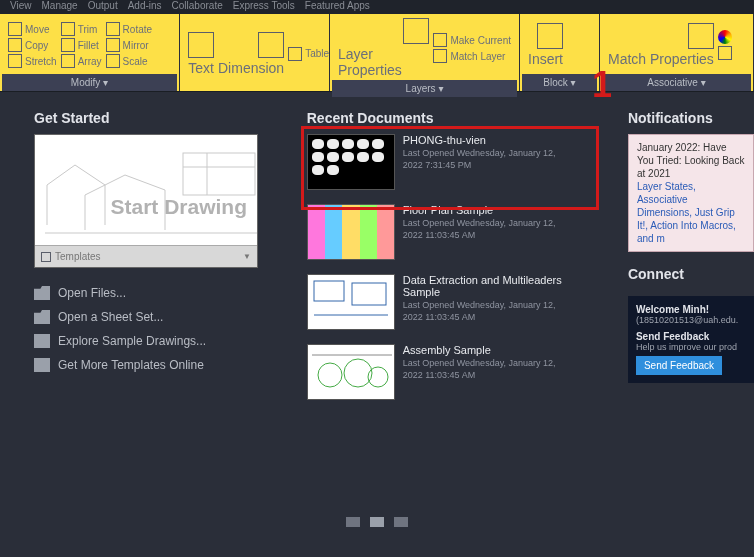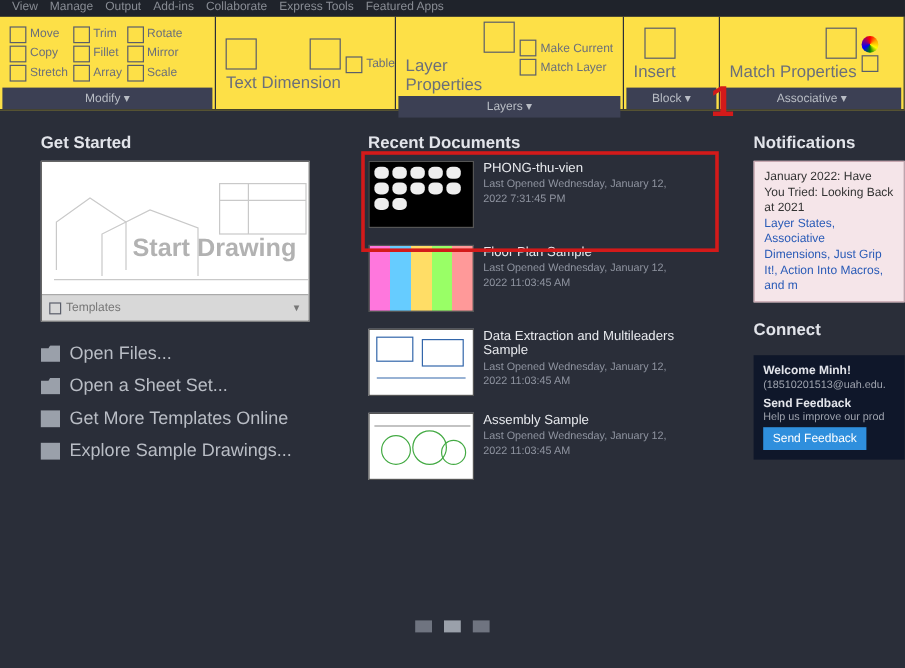--- a/index.html
+++ b/index.html
@@ -134,21 +134,21 @@
   margin-top: 18px;
   display: flex;
   flex-direction: column;
   gap: 10px;
 }
 .link-row {
   display: flex;
   align-items: center;
   gap: 8px;
   color: #b9bdc5;
-  font-size: 15px;
+  font-size: 12px;
 }
 .link-row .f-icon { width: 16px; height: 14px; }
 .folder-icon { background: #9aa0aa; clip-path: polygon(0 20%, 40% 20%, 50% 0, 100% 0, 100% 100%, 0 100%); }
 .doc-icon { background: #9aa0aa; }
 
 .annot-red {
   position: absolute;
   right: -24px;
   top: -46px;
   color: #d31a1a;
@@ -384,25 +384,25 @@
       <div class="link-row">
           <span class="f-icon folder-icon"></span>
           <span>Open Files...</span>
         </div>
       <div class="link-row">
           <span class="f-icon folder-icon"></span>
           <span>Open a Sheet Set...</span>
         </div>
       <div class="link-row">
           <span class="f-icon doc-icon"></span>
-          <span>Get More Templates Online</span>
+          <span>Explore Sample Drawings...</span>
         </div>
       <div class="link-row">
           <span class="f-icon doc-icon"></span>
-          <span>Explore Sample Drawings...</span>
+          <span>Get More Templates Online</span>
         </div>
     </div>
   </div>
 
   <div class="col-mid">
     <div class="annot-red">1</div>
     <div class="section-title">Recent Documents</div>
     <div style="position:relative">
       <div class="highlight-box"></div>
 

